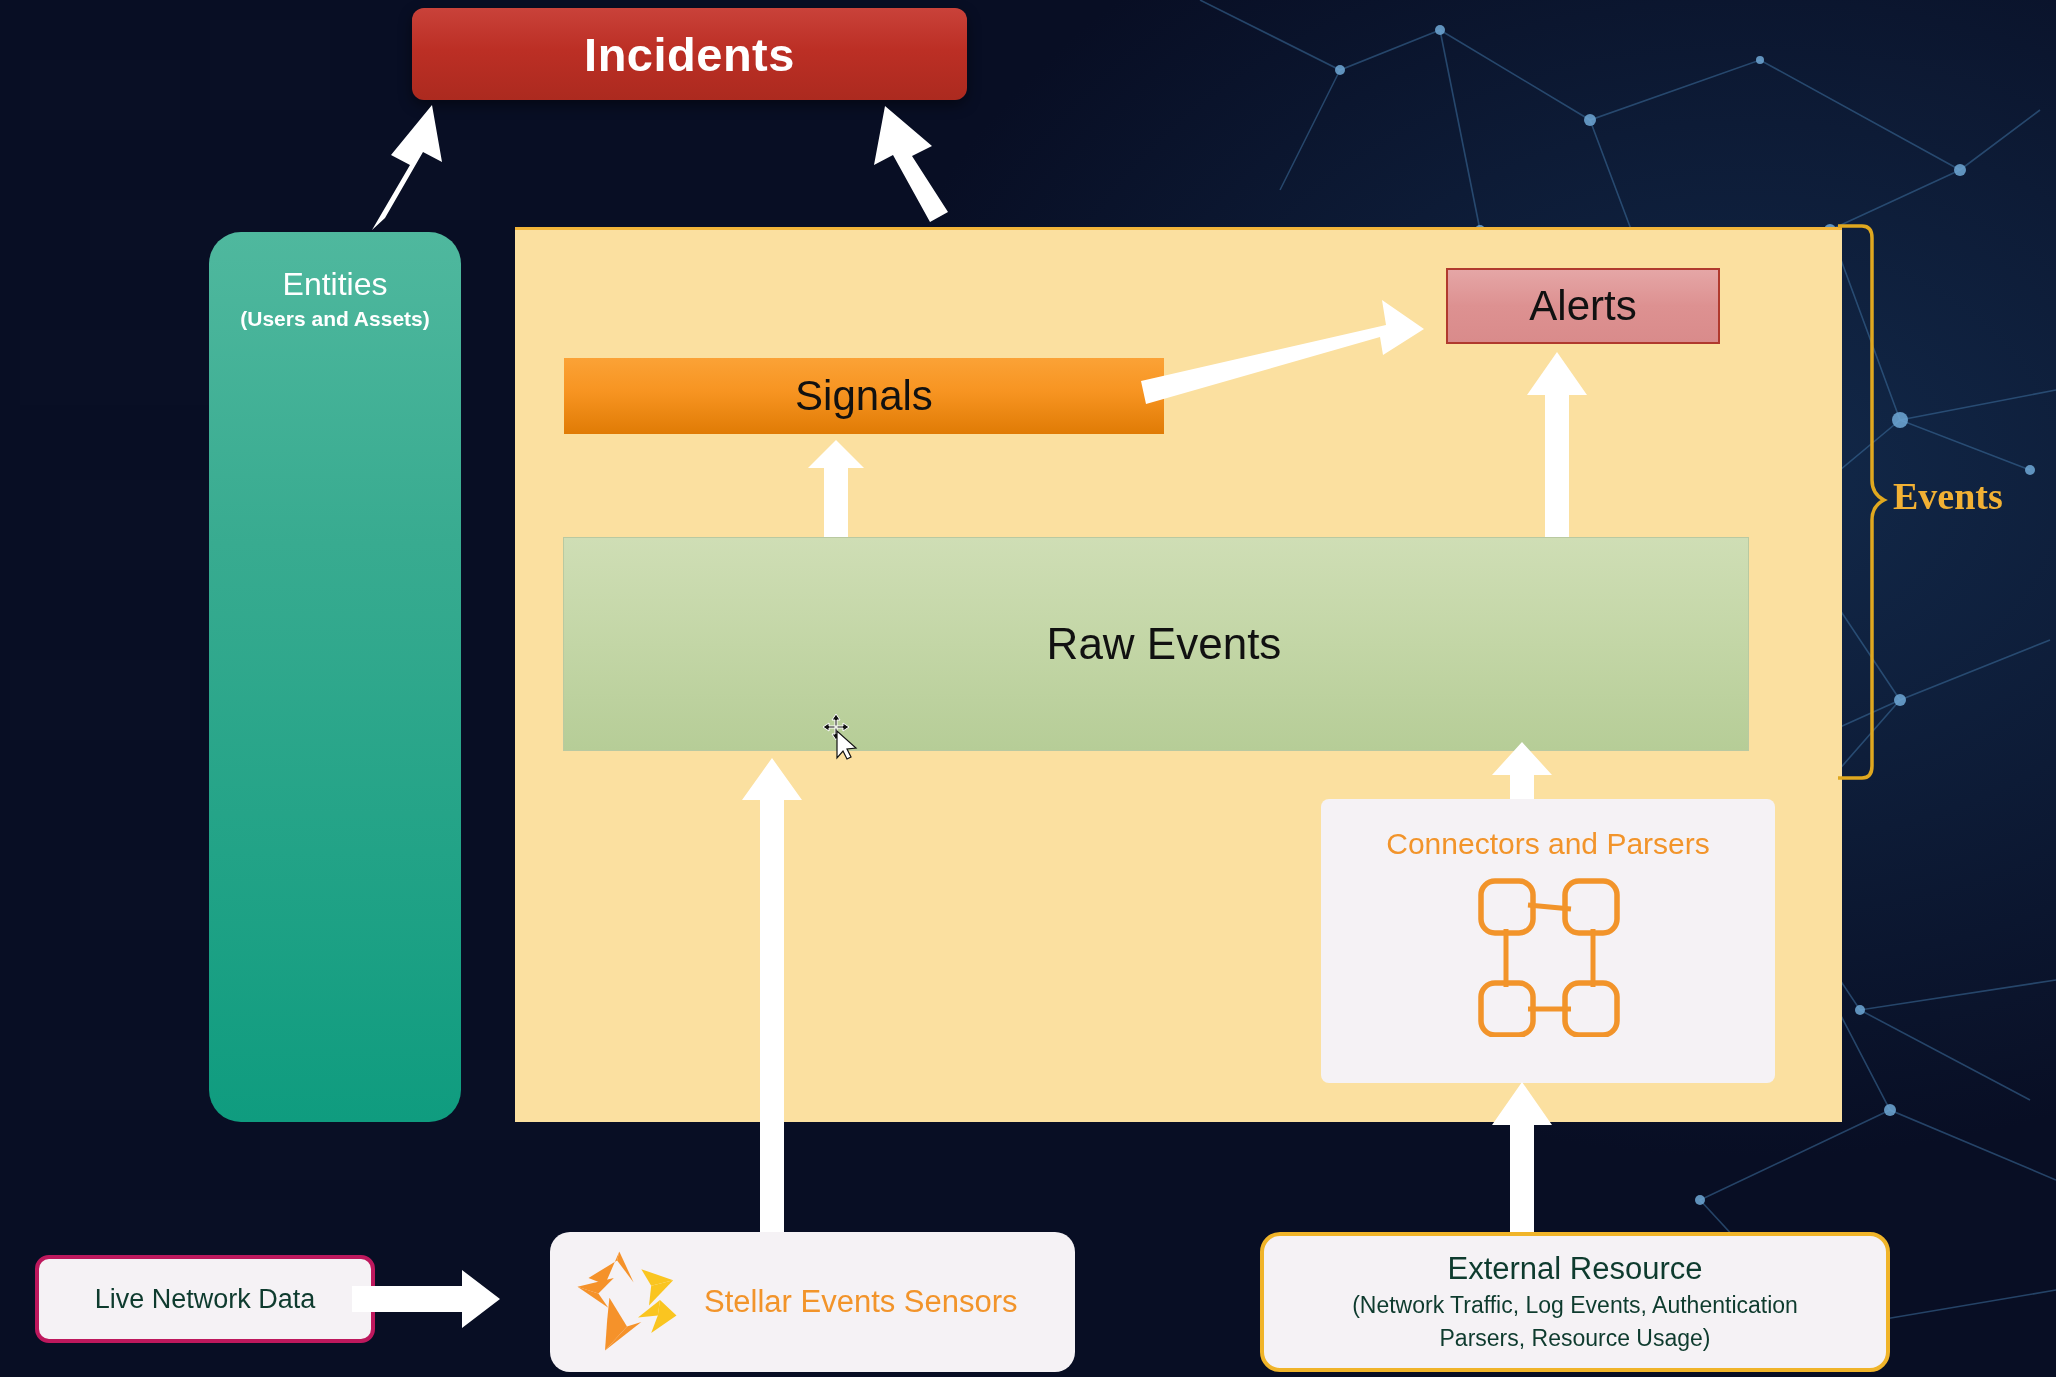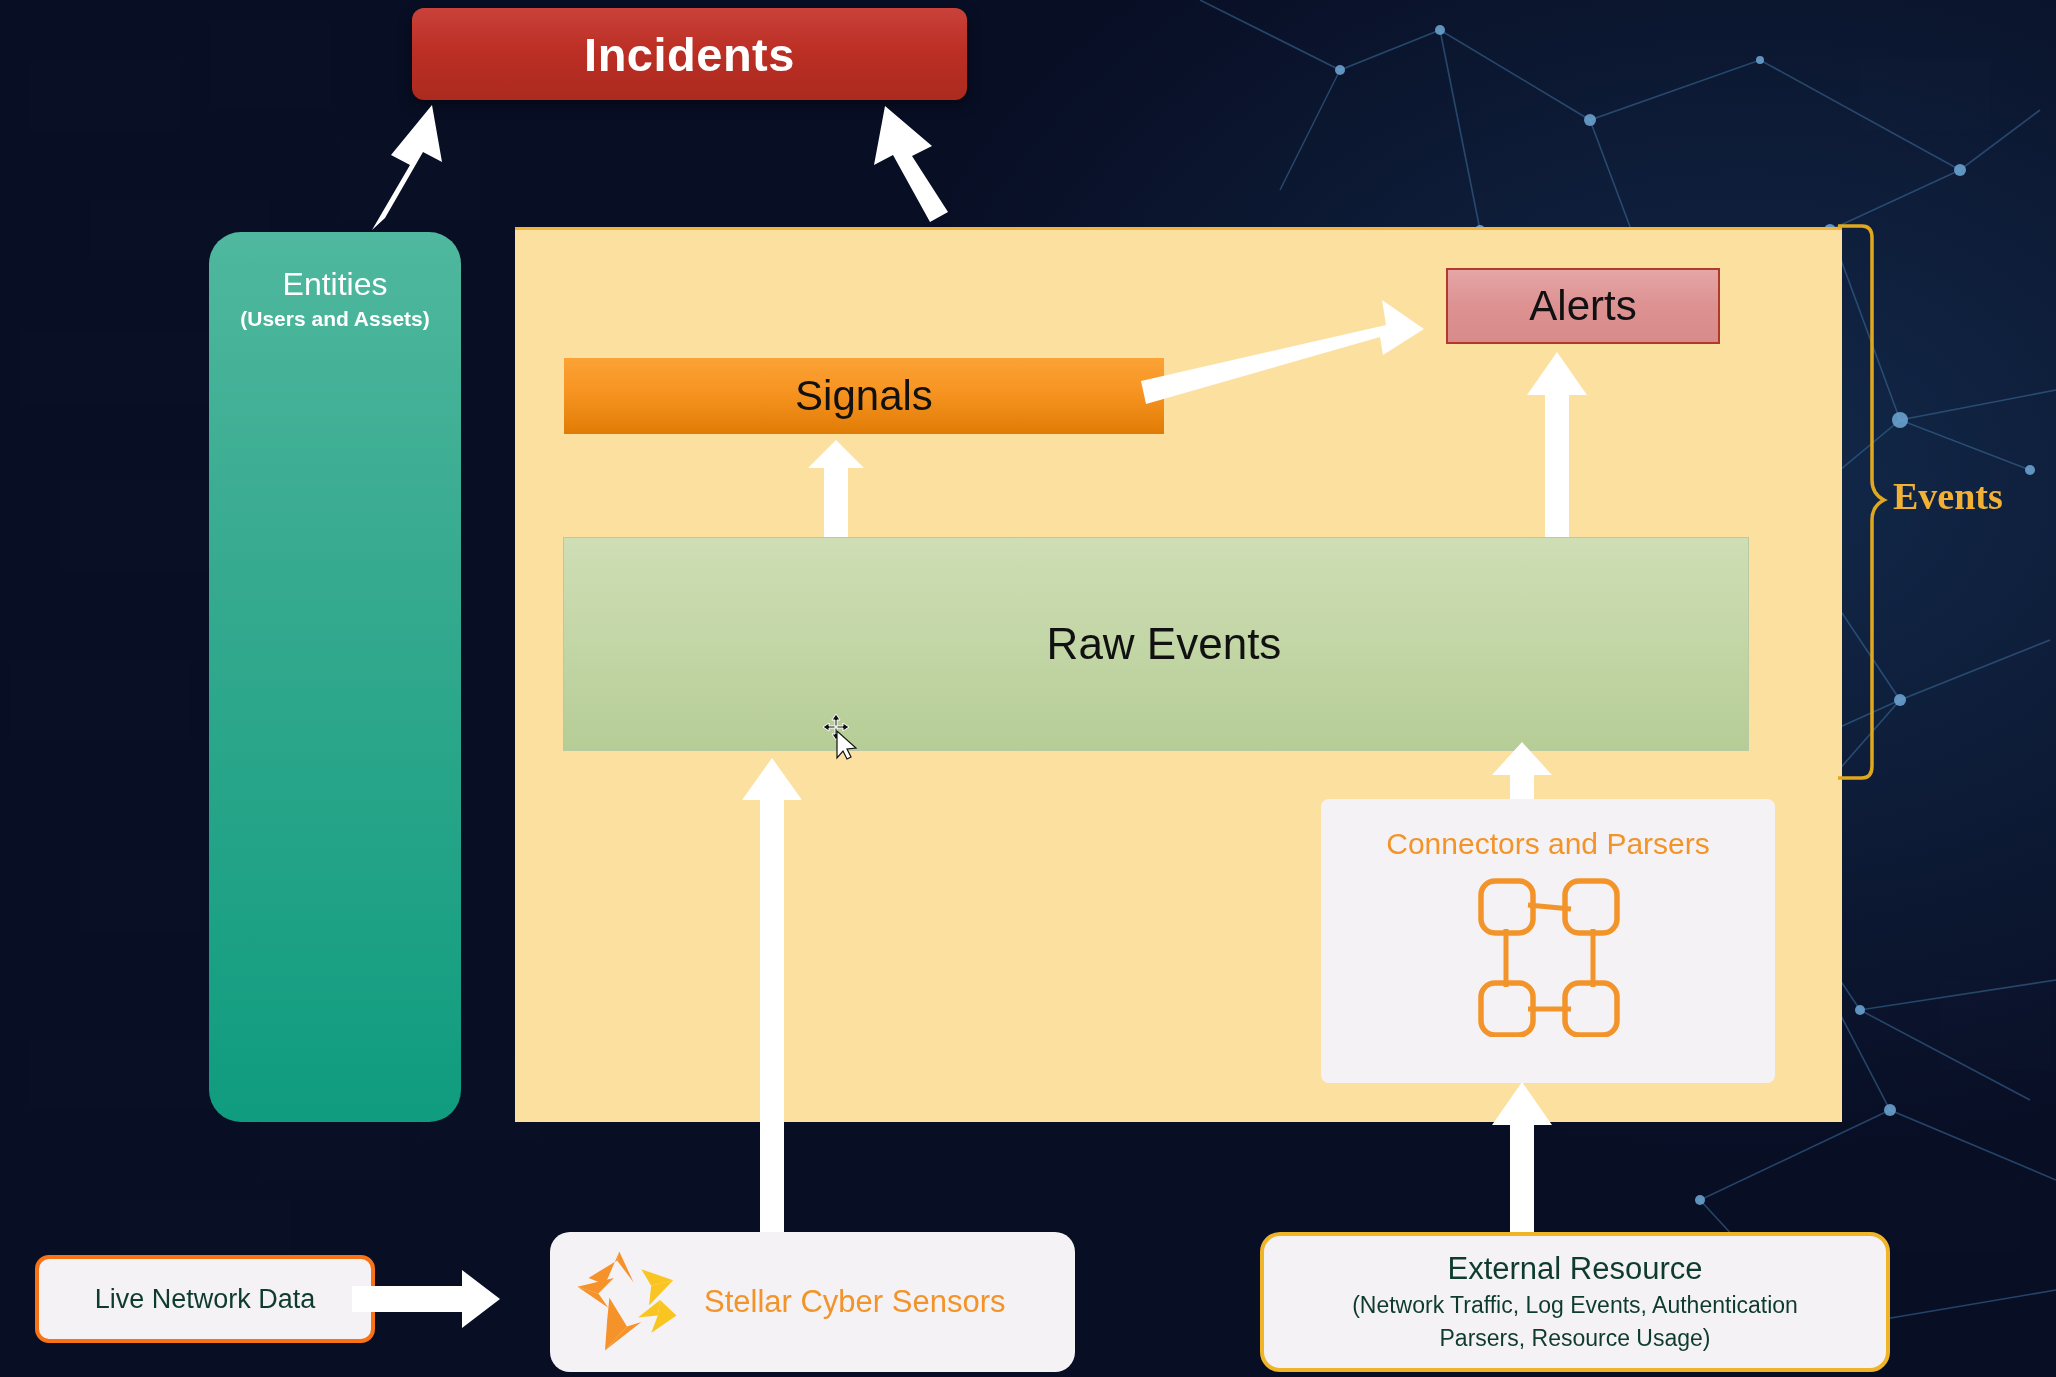--- a/index.html
+++ b/index.html
@@ -105,21 +105,21 @@
     display: flex; flex-direction: column; align-items: center;
     padding-top: 28px;
   }
   #connectors .title { color: #f2942a; font-size: 30px; }
   #connectors .glyph { margin-top: 16px; }
 
   
   #live-net {
     left: 8px; top: 1255px; width: 340px; height: 88px;
     background: #f5f2f5;
-    border: 4px solid #f97316;
+    border: 4px solid #be185d;
     border-radius: 14px;
     display: flex; align-items: center; justify-content: center;
     color: #0e3b2e; font-size: 27px;
   }
   #sensors {
     left: 523px; top: 1232px; width: 525px; height: 140px;
     background: #f5f2f5;
     border-radius: 20px;
     display: flex; align-items: center; justify-content: flex-start;
     padding-left: 22px;
@@ -279,21 +279,21 @@
           <path d="M5 38 L33 57 L24 44 Z" fill="#f5922a"></path>
           <path d="M63 22 L92 32 L72 37 Z" fill="#fac520"></path>
           <path d="M92 32 L70 55 L72 37 Z" fill="#fac520"></path>
           <path d="M80 50 L95 64 L72 80 L78 64 Z" fill="#fac520"></path>
           <path d="M80 50 L78 64 L60 66 Z" fill="#fac520"></path>
           <path d="M34 48 L50 74 L30 96 L32 68 Z" fill="#f5922a"></path>
           <path d="M50 74 L63 70 L30 96 Z" fill="#f5922a"></path>
         </g>
       </svg>
     </span>
-    <span class="label">Stellar Cyber Sensors</span>
+    <span class="label">Stellar Events Sensors</span>
   </div>
 
   <div id="ext-sources" class="node">
     <div class="t1">External Resource</div>
     <div class="t2">(Network Traffic, Log Events, Authentication</div>
     <div class="t2">Parsers, Resource Usage)</div>
   </div>
 
   <svg class="arrows" viewBox="0 0 2056 1377" preserveAspectRatio="none">
     <g fill="#ffffff">

